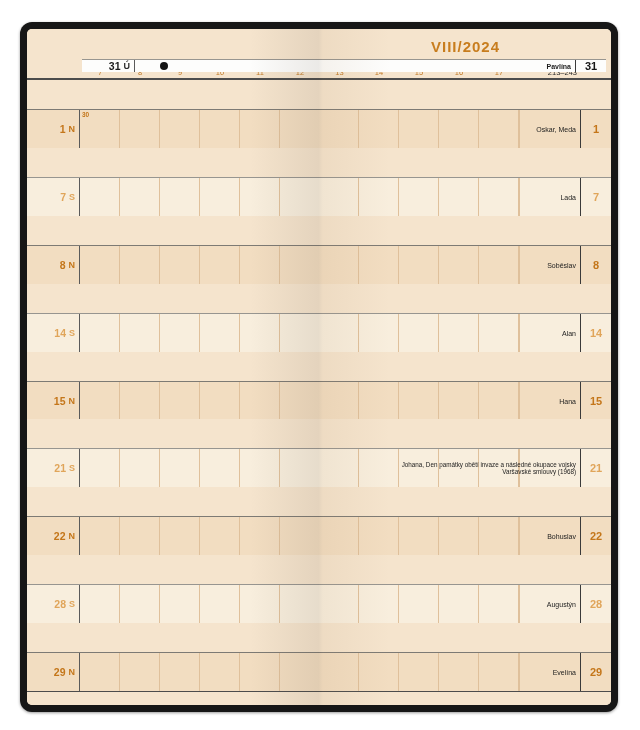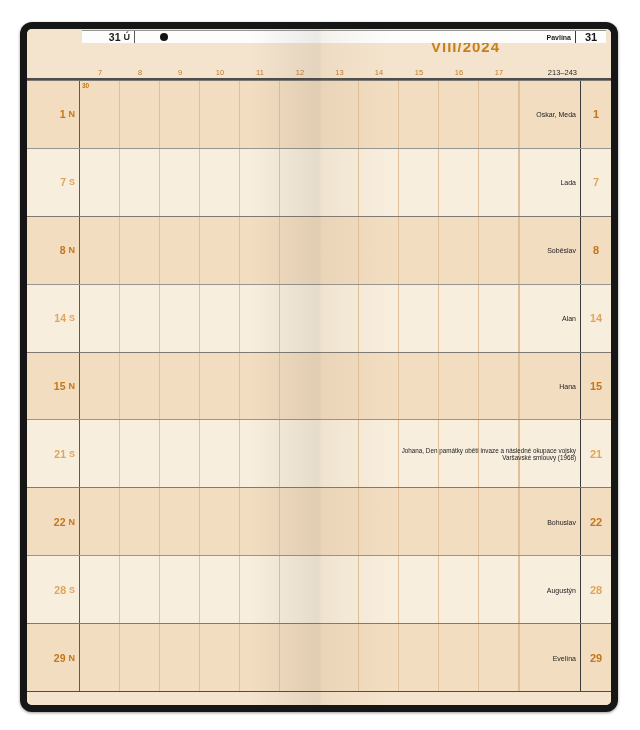--- a/index.html
+++ b/index.html
@@ -8,21 +8,21 @@
   .inner{position:absolute;inset:7px;background:#f5e4cd;border-radius:5px;overflow:hidden;display:flex;flex-direction:column;}
   
   .hdr{position:relative;height:49px;background:#f5e4cd;border-bottom:2px solid #4c4c4c;flex:0 0 auto;}
   .title{position:absolute;top:9px;font-size:15px;font-weight:bold;color:#c87d1e;letter-spacing:1px;text-align:center;}
   .title.l{left:0;width:293px;}
   .title.r{left:293px;right:0;}
   .hlbl{position:absolute;bottom:1px;width:40px;text-align:center;font-size:7.5px;color:#c07b2a;}
   .drange{position:absolute;bottom:1px;right:34px;font-size:7.5px;color:#2a2a2a;padding-left:6px;}
   
   .rows{flex:1 1 auto;display:flex;flex-direction:column;}
-  .row{position:relative;flex:1 1 auto;display:flex;border-top:1px solid #979590;background:#fdfdfc;}
+  .row{position:relative;flex:1 1 auto;display:flex;border-top:1px solid #979590;background:#fdfdfc;margin-top:29px;}
   .row:first-child{border-top:none;}
   .row.sat{background:#f8eedd;}
   .row.sun{background:#f2ddc1;border-top:1px solid #7d7a74;}
   .c{box-sizing:border-box;height:100%;}
   .daylbl{flex:0 0 53px;border-right:1px solid #5a5a5a;display:flex;align-items:center;justify-content:flex-end;padding-right:4px;gap:3px;}
   .dn{font-size:10.5px;font-weight:bold;color:#1b1b1b;}
   .wd{font-size:9px;color:#2e2e2e;}
   .row.sun .dn,.row.sun .wd{color:#c4761a;font-weight:bold;}
   .row.sat .dn,.row.sat .wd{color:#e0a55a;font-weight:bold;}
   .h{border-right:1px solid #dfc09b;}

